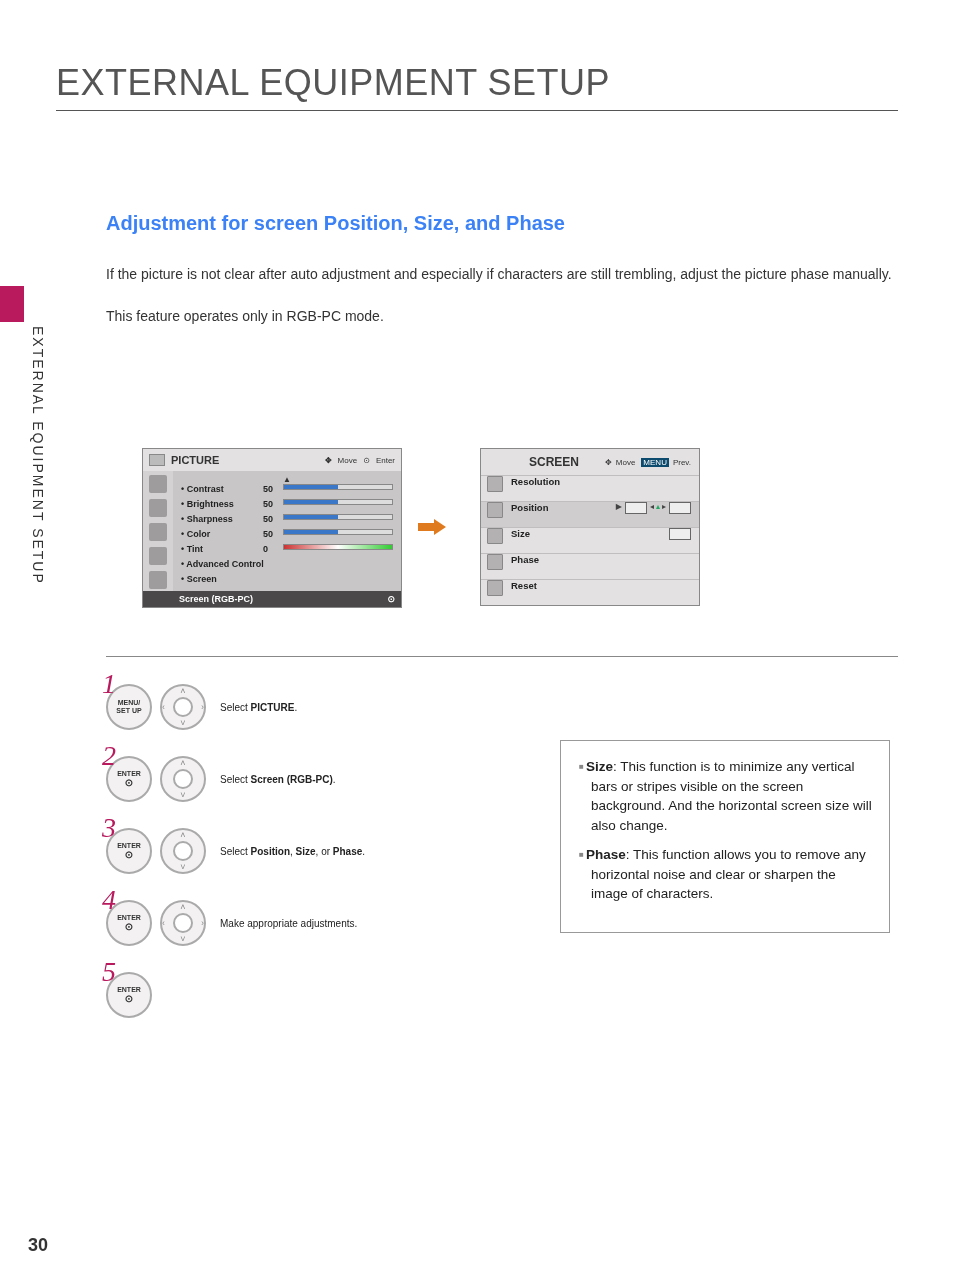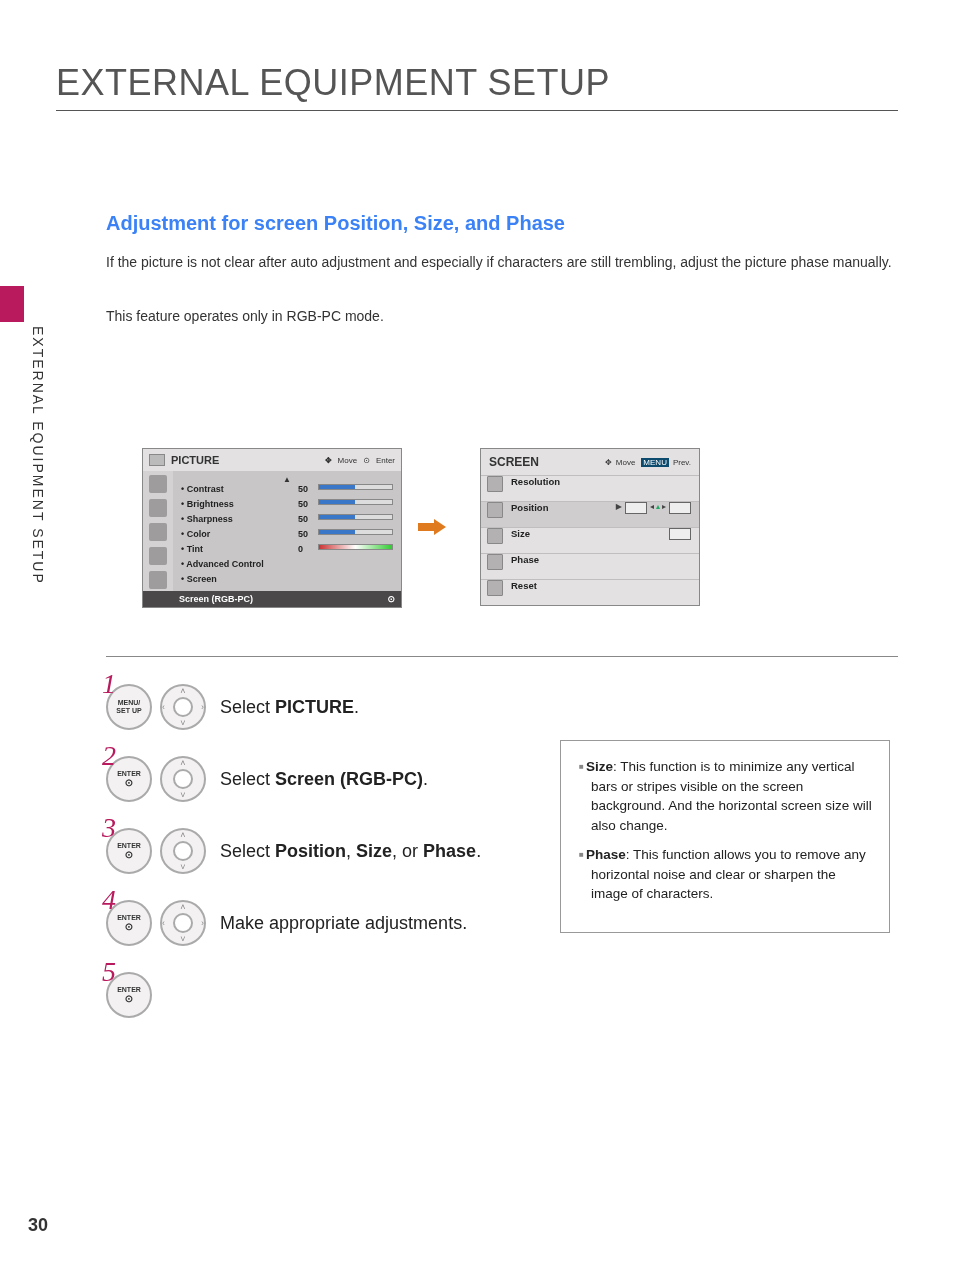--- a/index.html
+++ b/index.html
@@ -55,25 +55,25 @@
     color: #3b82f6;
   }
   .body-text {
     position: absolute;
     left: 106px;
     right: 56px;
     font-size: 14px;
     line-height: 1.45;
     color: #333;
   }
-  .body1 { top: 252px; }
+  .body1 { top: 264px; }
   .body2 { top: 306px; }
   .pagenum {
     position: absolute;
-    bottom: 36px;
+    bottom: 16px;
     left: 28px;
     font-size: 18px;
     font-weight: bold;
     color: #333;
     margin-top: 40px;
   }
   .content-rule {
     position: absolute;
     top: 656px;
     left: 106px;
@@ -134,21 +134,21 @@
   }
   .osd-picture .row {
     display: flex;
     align-items: flex-start;
     height: 15px;
     color: #222;
     font-weight: bold;
     font-size: 9px;
   }
   .osd-picture .row .lbl { width: 82px; }
-  .osd-picture .row .val { width: 20px; margin-left: 35px; }
+  .osd-picture .row .val { width: 20px; }
   .osd-picture .row .bar {
     flex: 1;
     height: 6px;
     background: linear-gradient(to right, #3a77c8 50%, #ddd 50%);
     border: 1px solid #888;
   }
   .osd-picture .row .bar.tint {
     background: linear-gradient(to right, #c33 0%, #fff 50%, #3c3 100%);
   }
   .osd-picture .row.norow .lbl { width: auto; }
@@ -202,20 +202,21 @@
     background: #e3e1e1;
   }
   .osd-screen .hdr {
     display: flex;
     align-items: center;
     height: 26px;
     padding: 0 8px;
     font-weight: bold;
     font-size: 12px;
     color: #333;
+    margin-left: 40px;
   }
   .osd-screen .hdr .spacer { flex: 1; }
   .osd-screen .hdr .hint { font-size: 8px; font-weight: normal; margin-left: 4px; }
   .osd-screen .srow {
     display: flex;
     align-items: flex-start;
     height: 26px;
     border-top: 1px solid #c0bebe;
     padding: 0 6px;
   }
@@ -301,21 +302,21 @@
   }
   .dpad .chev {
     position: absolute;
     font-size: 9px;
     color: #888;
   }
   .dpad .chev.n { top: 2px; left: 50%; transform: translateX(-50%); }
   .dpad .chev.s { bottom: 2px; left: 50%; transform: translateX(-50%); }
   .dpad .chev.e { right: 2px; top: 50%; transform: translateY(-50%); }
   .dpad .chev.w { left: 2px; top: 50%; transform: translateY(-50%); }
-  .step-text { font-size: 18px; color: #222; }
+  .step-text { font-size: 10px; color: #222; }
   .step-text b { font-weight: bold; }
 
   
   .infobox {
     position: absolute;
     top: 740px;
     left: 560px;
     width: 330px;
     border: 1px solid #999;
     padding: 16px 16px 18px 18px;

